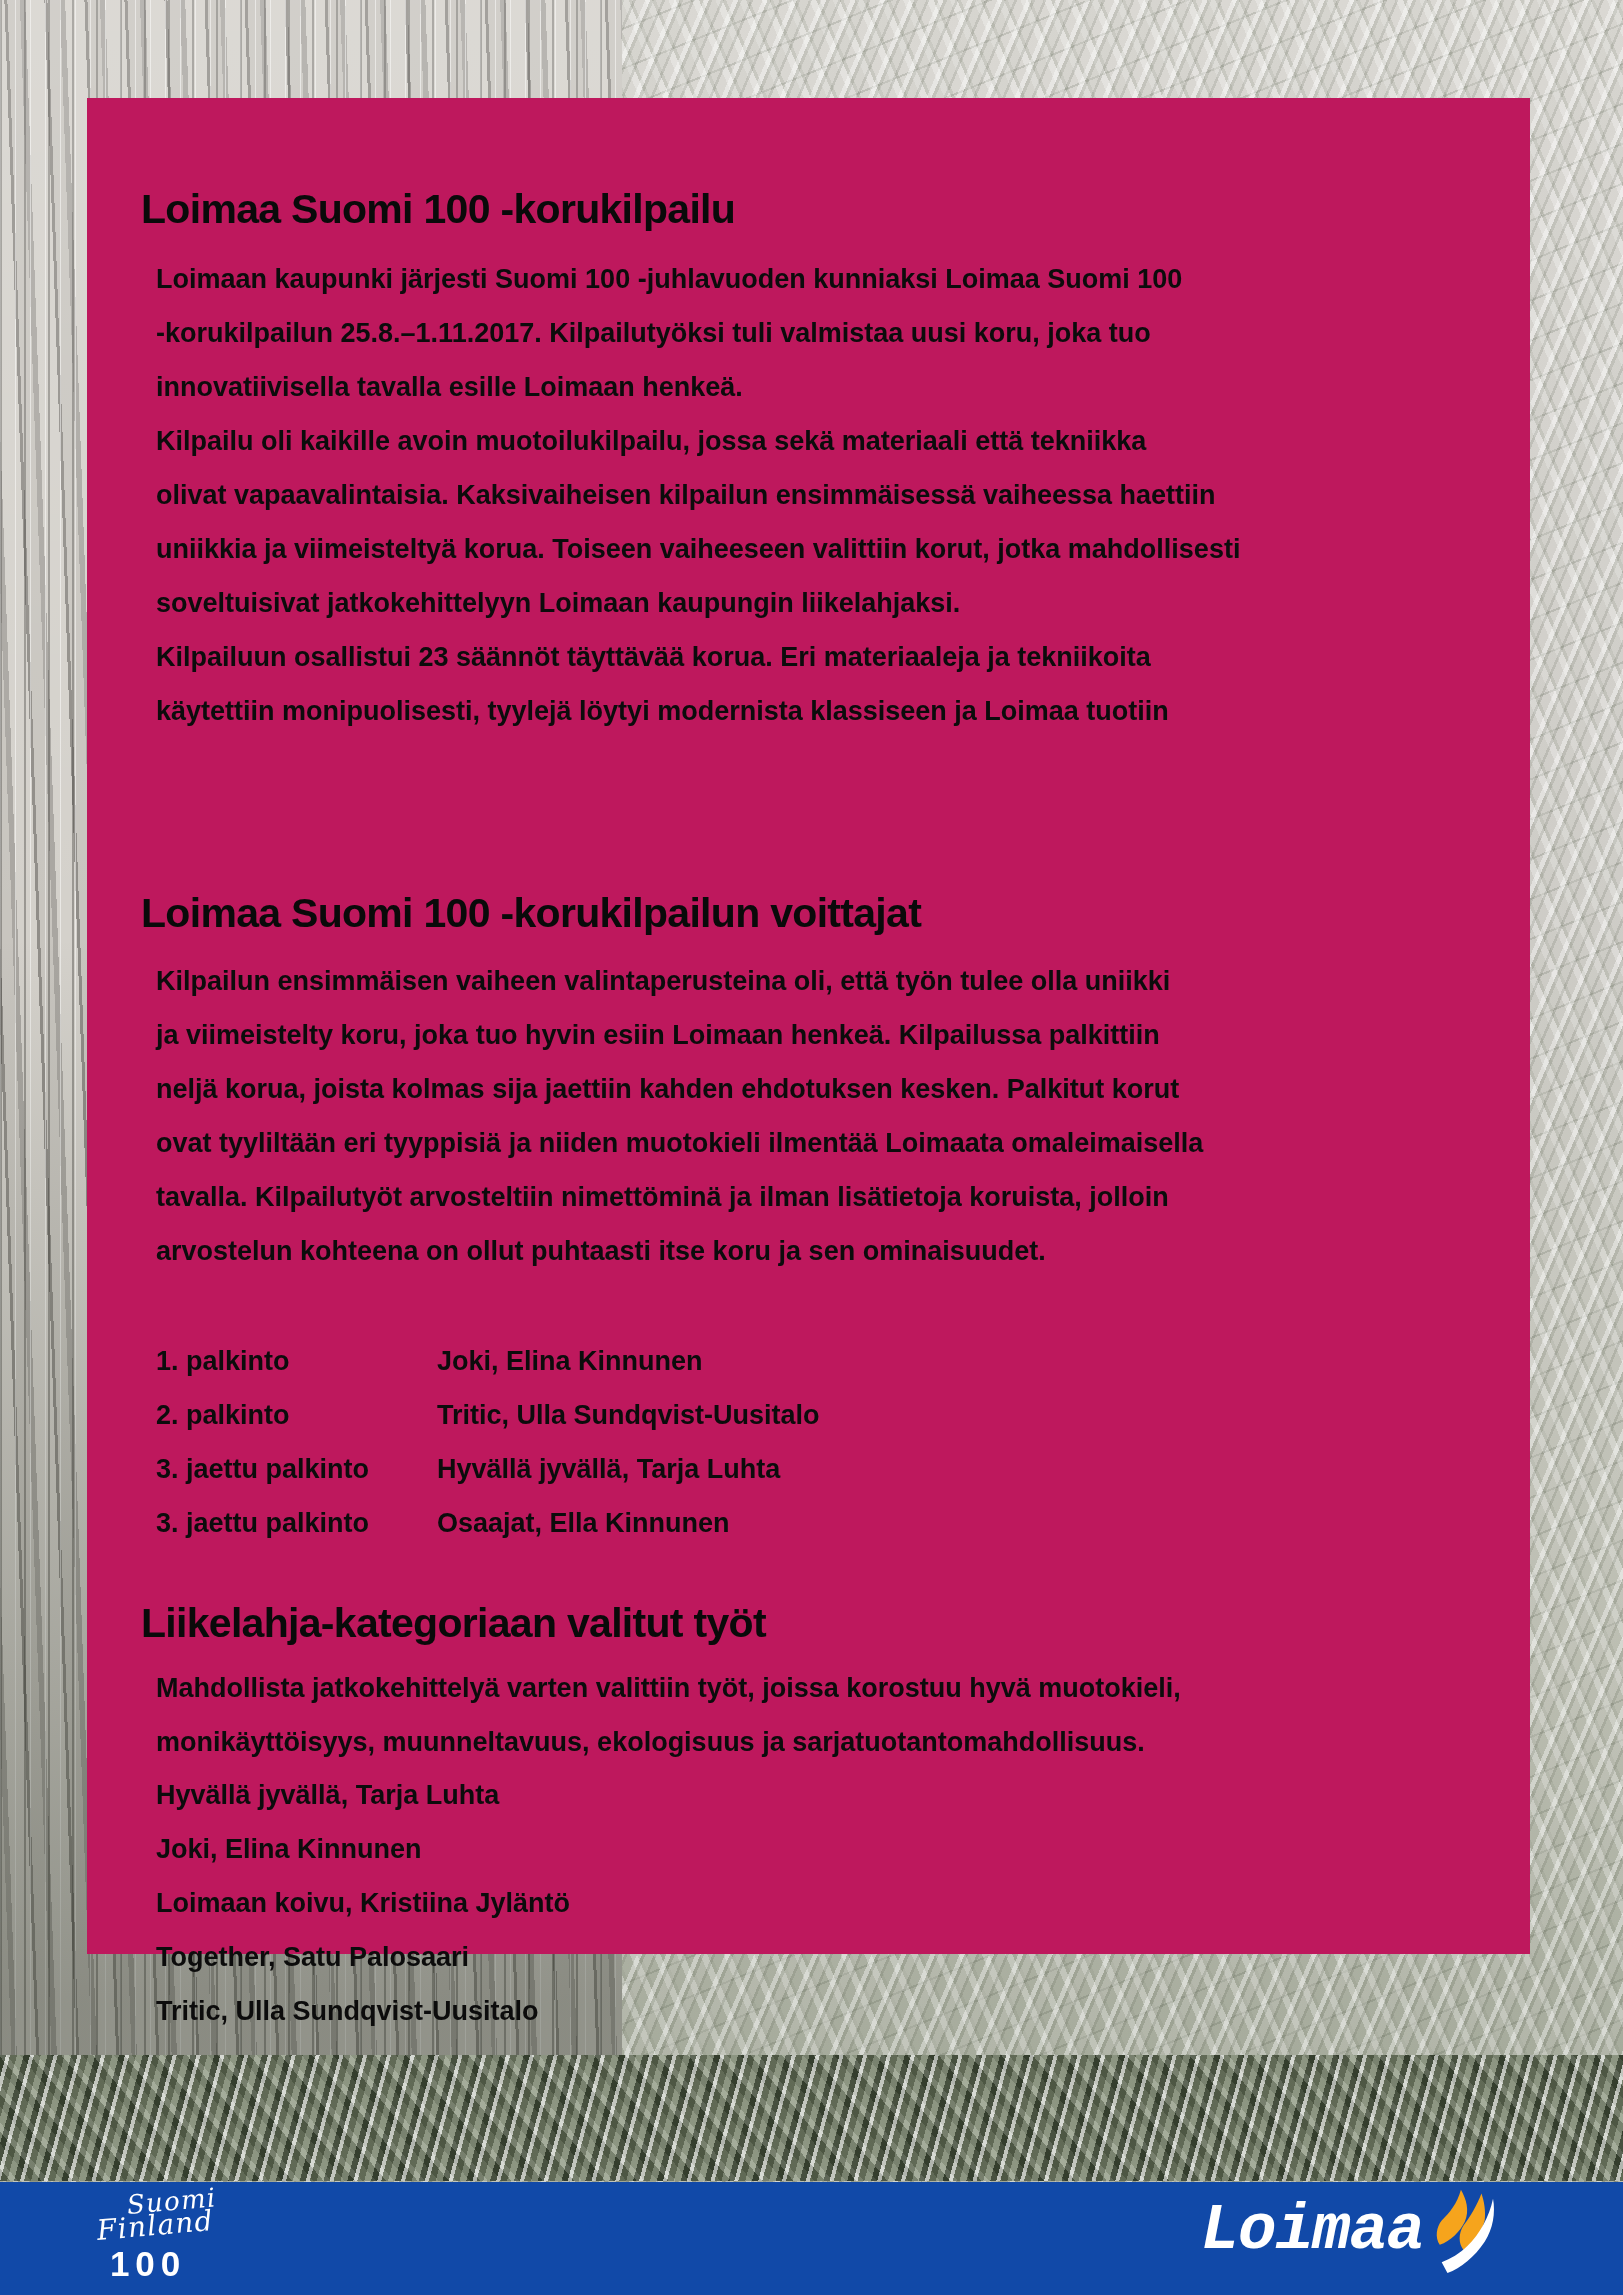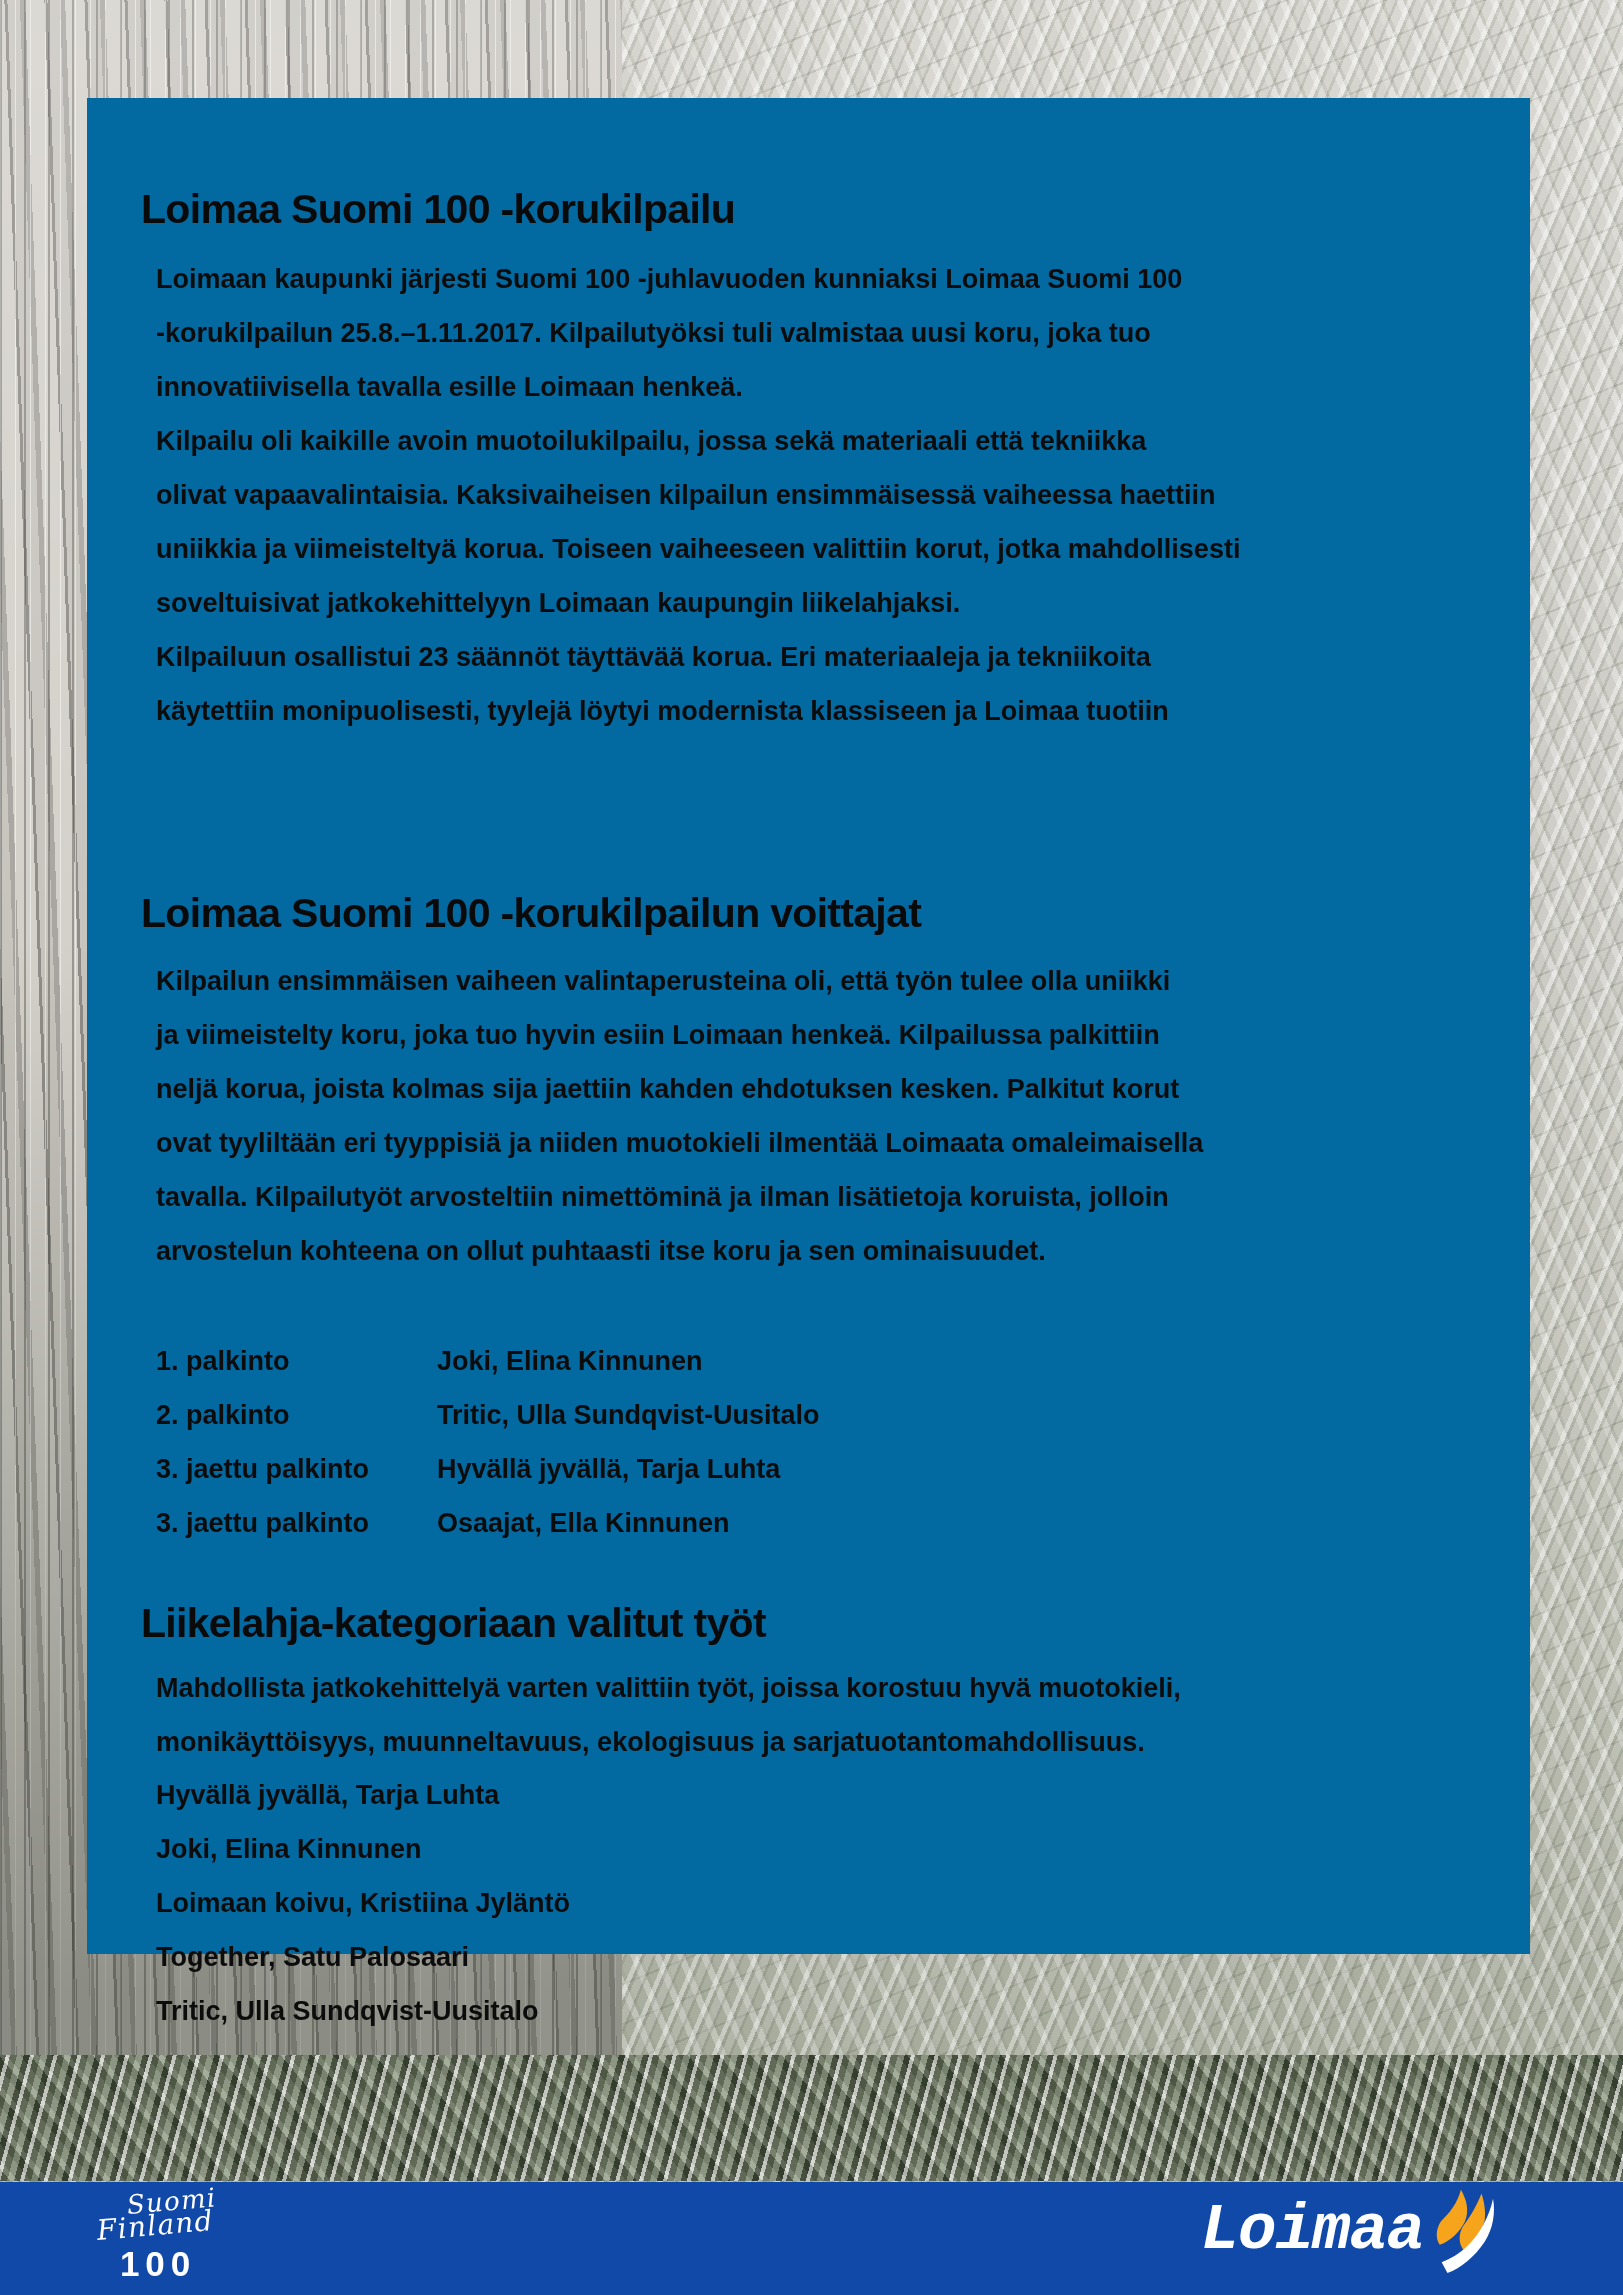--- a/index.html
+++ b/index.html
@@ -30,21 +30,21 @@
   .bg-bottom{
     position:absolute;left:0;top:2055px;width:1623px;height:126px;
     background:
       repeating-linear-gradient(105deg, rgba(22,32,16,.50) 0 5.9px, rgba(255,255,255,.55) 5.9px 9.8px, rgba(72,82,60,.50) 9.8px 16.4px, rgba(162,172,150,.48) 16.4px 23px),
       repeating-linear-gradient(50deg, rgba(30,40,25,.42) 0 7.9px, rgba(212,217,206,.5) 7.9px 13.7px, rgba(0,0,0,0) 13.7px 24px),
       #79816f;
   }
   
   .panel{
     position:absolute;left:87px;top:98px;width:1443px;height:1856px;
-    background:#0369a1;
+    background:#be185d;
   }
   .panel .block{position:absolute;left:54px;right:26px;}
   .h1{
     font-size:41px;font-weight:bold;color:#0a0a0a;letter-spacing:-0.7px;line-height:47px;
   }
   .bodyline{
     font-size:27px;font-weight:bold;color:#0c0c0c;line-height:54px;white-space:nowrap;margin-left:15px;
   }
   .prize-row{display:flex;}
   .prize-label{width:281px;flex:none;}
@@ -55,21 +55,21 @@
     background:#1149a8;
   }
   .s100{position:absolute;left:97px;top:9.2px;color:#ffffff;}
   .s100-script{
     font-family:"DejaVu Serif",serif;font-style:italic;font-size:26px;line-height:29px;
     transform:rotate(-5deg);transform-origin:left center;letter-spacing:1.3px;
   }
   .s100-script.f{margin-top:-3.9px;font-size:28px;}
   .s100-num{
     font-family:"Liberation Sans",sans-serif;font-weight:bold;font-size:35px;
-    letter-spacing:5.9px;margin-top:0px;margin-left:23px;line-height:37px;
+    letter-spacing:5.9px;margin-top:0px;margin-left:13px;line-height:37px;
   }
   .loimaa{position:absolute;left:1201px;top:14.4px;display:flex;align-items:flex-start;}
   .loimaa-text{
     color:#ffffff;font-weight:bold;font-style:italic;font-size:64px;line-height:71px;
     letter-spacing:-1.3px;
     font-family:Liberation Mono, monospace;
   }
   .loimaa-icon{width:77px;height:90px;margin-left:1.3px;margin-top:-9.2px;}
 </style>
 </head>

